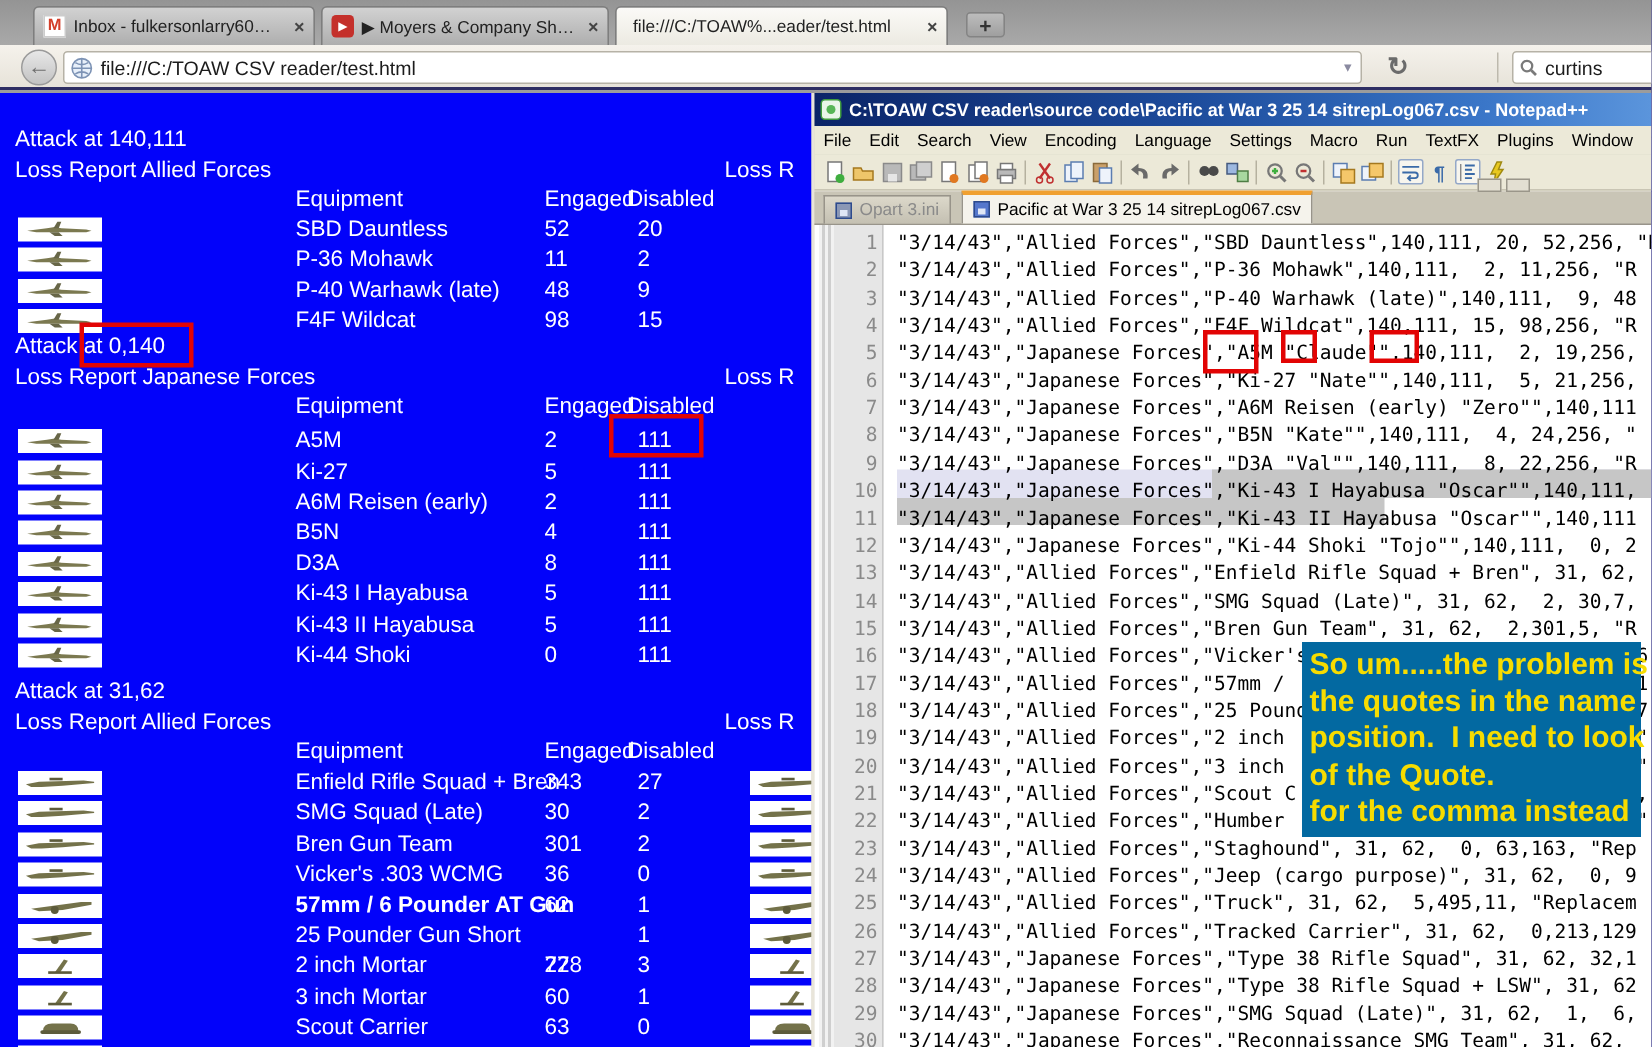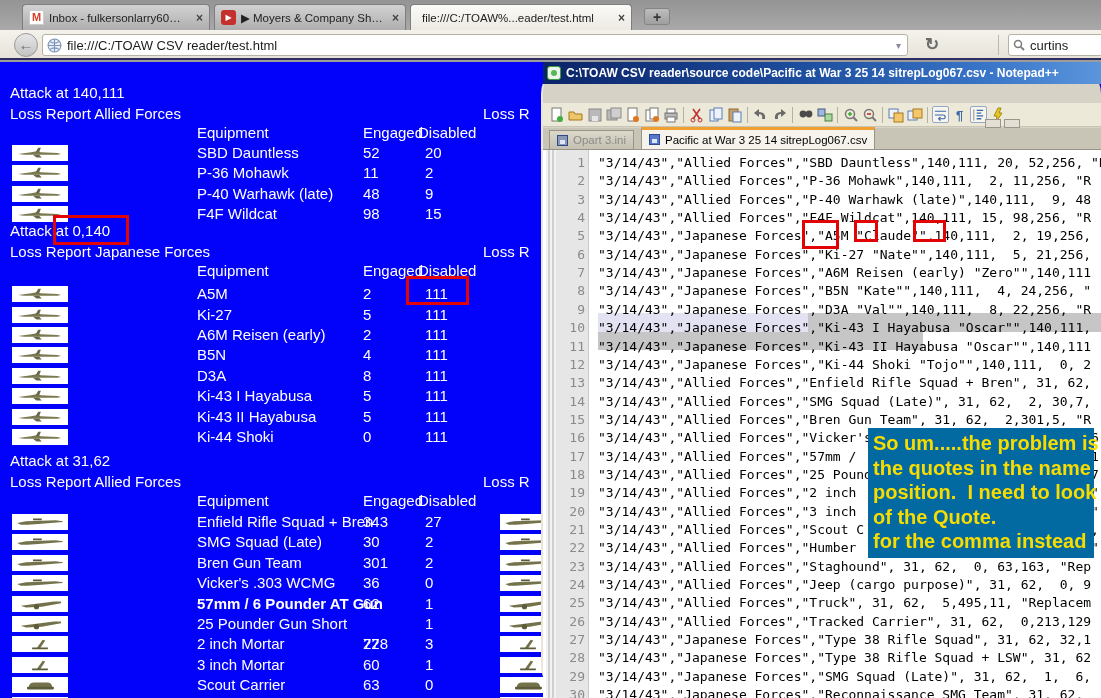--- a/index.html
+++ b/index.html
@@ -47,21 +47,21 @@
   
   .ann{position:absolute;border:3px solid #e20404;z-index:60;}
   .ann-attack{left:53px;top:215px;width:76px;height:30px;}
   .ann-111{left:406px;top:276px;width:63px;height:29px;}
   .ann-q1{left:802px;top:220px;width:37px;height:29px;}
   .ann-q2{left:854px;top:220px;width:24px;height:22px;}
   .ann-q3{left:913px;top:220px;width:33px;height:22px;}
 
   
   .npp{position:absolute;left:541px;top:62px;width:560px;height:636px;background:#d6d2c6;
-       border-left:2px solid #e9e5da;z-index:40;border-radius:32px;}
+       border-left:2px solid #e9e5da;z-index:40;}
   .npp-title{position:absolute;left:0;top:0;width:100%;height:22px;
              background:linear-gradient(90deg,#0b2468 0%,#1d4c9c 45%,#3a76c8 80%,#5b95dc 100%);
              color:#fff;font-weight:bold;font-size:12px;display:flex;align-items:center;padding:0 4px;
              white-space:nowrap;overflow:hidden;}
   .npp-ico{width:14px;height:14px;background:#e9f6e9;border:1px solid #3f9b3f;border-radius:3px;
            margin-right:5px;flex:none;position:relative;}
   .npp-ico:after{content:"";position:absolute;left:3px;top:3px;width:6px;height:6px;border-radius:50%;background:#57b657;}
   .npp-menu{position:absolute;left:0;top:22px;width:100%;height:19px;background:#ece9d8;
             display:flex;align-items:center;font-size:11.5px;color:#000;}
   .npp-menu .mi{padding:0 6px;}
@@ -427,20 +427,35 @@
     </div>
 
   <div class="ann ann-attack"></div>
   <div class="ann ann-111"></div>
 
   <div class="npp">
     <div class="npp-title">
       <span class="npp-ico"></span>
       <span>C:\TOAW CSV reader\source code\Pacific at War 3 25 14 sitrepLog067.csv - Notepad++</span>
     </div>
+    <div class="npp-menu" id="nppmenu">
+        <div class="mi">File</div>
+        <div class="mi">Edit</div>
+        <div class="mi">Search</div>
+        <div class="mi">View</div>
+        <div class="mi">Encoding</div>
+        <div class="mi">Language</div>
+        <div class="mi">Settings</div>
+        <div class="mi">Macro</div>
+        <div class="mi">Run</div>
+        <div class="mi">TextFX</div>
+        <div class="mi">Plugins</div>
+        <div class="mi">Window</div>
+        <div class="mi">?</div>
+      </div>
     <div class="npp-toolbar" id="npptoolbar">
         <div class="tbi">
           <svg width="16" height="16" viewBox="0 0 16 16">
             <rect x="3" y="1" width="9" height="13" fill="#fff" stroke="#777"></rect>
             <circle cx="11" cy="12" r="3" fill="#3fae3f"></circle>
           </svg>
         </div>
         <div class="tbi">
           <svg width="16" height="16" viewBox="0 0 16 16">
             <path d="M1 5 h5 l1 2 h7 v6 h-13 z" fill="#eec66a" stroke="#a5781e"></path>

